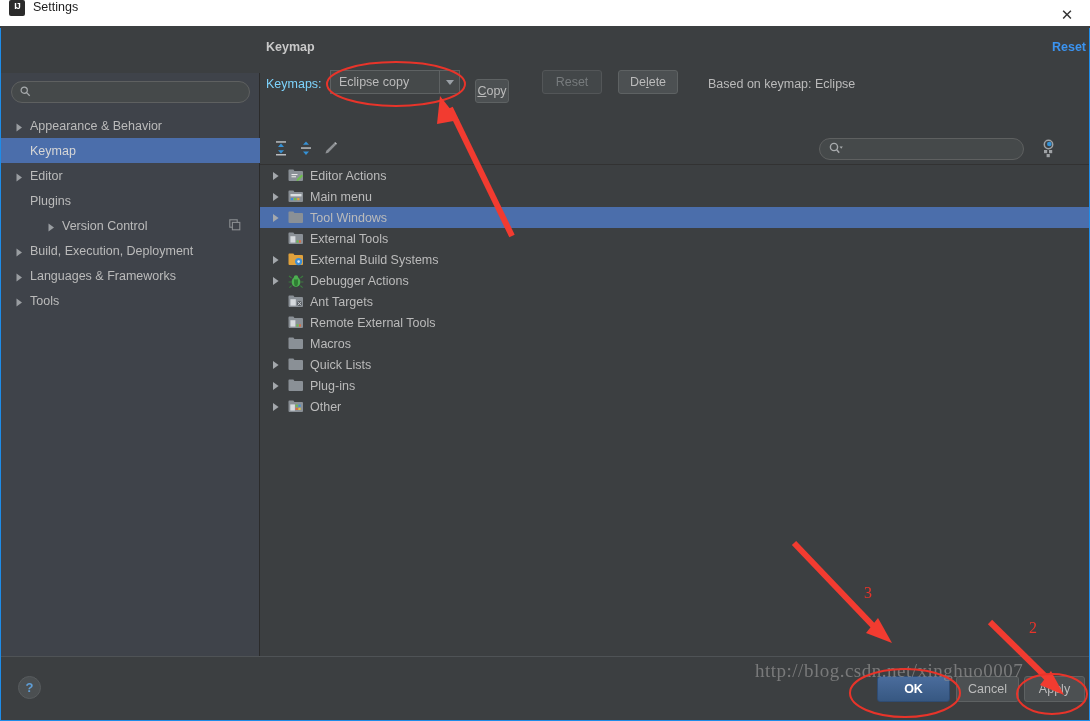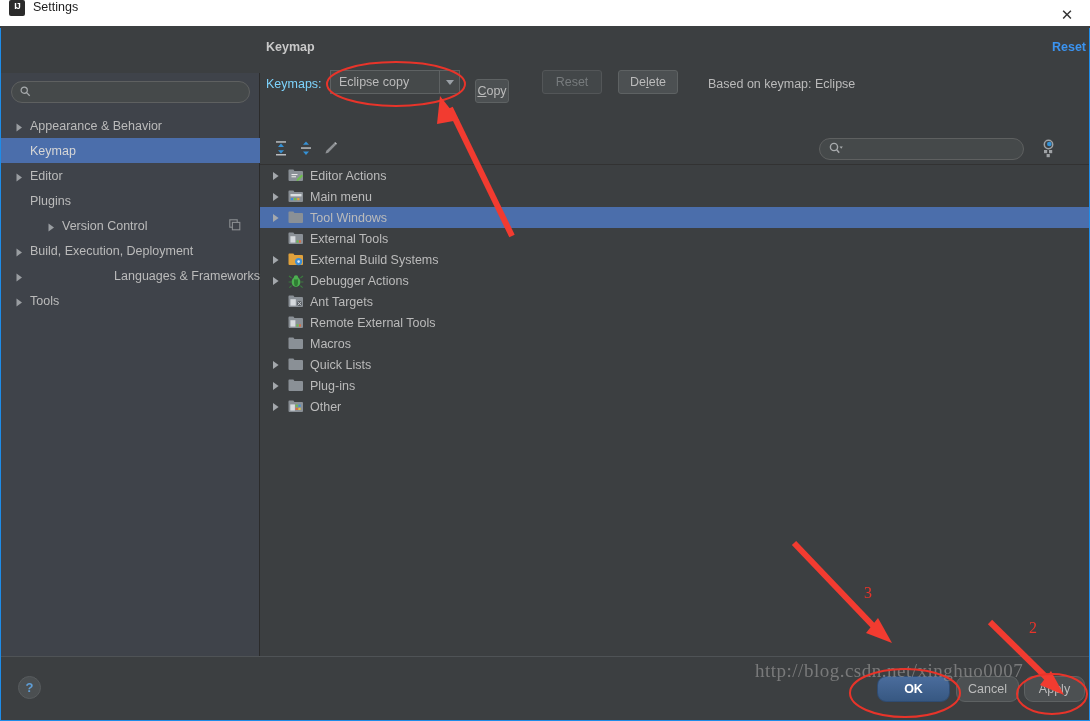--- a/index.html
+++ b/index.html
@@ -159,21 +159,21 @@
     position:absolute;left:0;top:628px;width:1088px;height:63px;
     background:#3c3f41;border-top:1px solid #4f5356;
   }
   #help-btn{
     position:absolute;left:17px;top:19px;width:23px;height:23px;
     border-radius:50%;background:#4b4f51;border:1px solid #585c5e;
     display:flex;align-items:center;justify-content:center;
     color:#5f9ed6;font-size:13px;font-weight:bold;
   }
   .dlgbtn{
-    position:absolute;top:19px;height:26px;border-radius:9px;
+    position:absolute;top:19px;height:26px;border-radius:3px;
     display:flex;align-items:center;justify-content:center;
     font-size:12.5px;
   }
   #ok-btn{
     left:876px;width:73px;
     background:linear-gradient(#4a6c9c,#375882);
     border:1px solid #2f4c73;color:#ffffff;font-weight:bold;
   }
   #cancel-btn{
     left:955px;width:63px;background:#4c5052;border:1px solid #5e6263;color:#bbbbbb;
@@ -253,21 +253,21 @@
               <rect x="0.8" y="0.8" width="7.4" height="7.4" fill="none" stroke="#8b8e91" stroke-width="1.1"></rect>
               <rect x="3.4" y="3.4" width="7.4" height="7.4" fill="#3f434a" stroke="#8b8e91" stroke-width="1.1"></rect>
             </svg></span>
         </div>
         <div class="sb-item" style="top: 165px;">
           <div class="arrow"><svg viewBox="0 0 9 9" width="9" height="9">
               <path d="M1.5 0.6 L7 4.5 L1.5 8.4 Z" fill="#9a9ea2"></path>
             </svg></div>
           <span class="sb-label">Build, Execution, Deployment</span>
         </div>
-        <div class="sb-item" style="top: 190px; justify-content: space-between;">
+        <div class="sb-item" style="top: 190px;">
           <div class="arrow"><svg viewBox="0 0 9 9" width="9" height="9">
               <path d="M1.5 0.6 L7 4.5 L1.5 8.4 Z" fill="#9a9ea2"></path>
             </svg></div>
           <span class="sb-label">Languages &amp; Frameworks</span>
         </div>
         <div class="sb-item" style="top: 215px;">
           <div class="arrow"><svg viewBox="0 0 9 9" width="9" height="9">
               <path d="M1.5 0.6 L7 4.5 L1.5 8.4 Z" fill="#9a9ea2"></path>
             </svg></div>
           <span class="sb-label">Tools</span>

